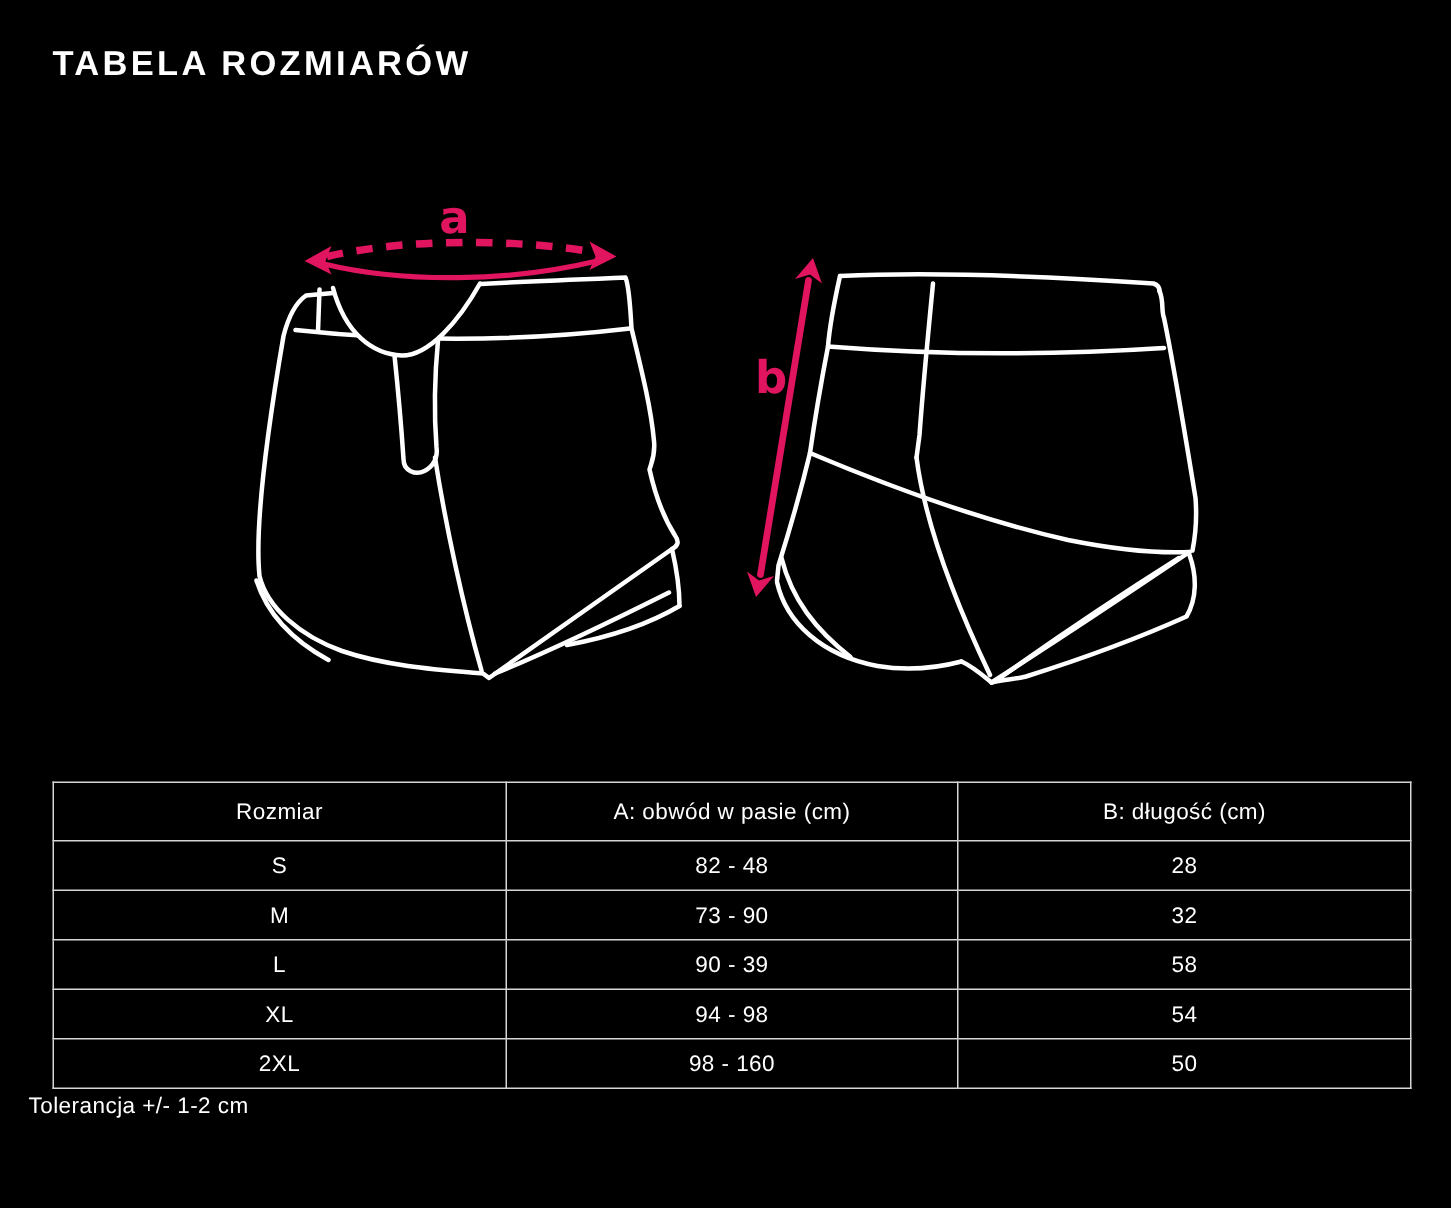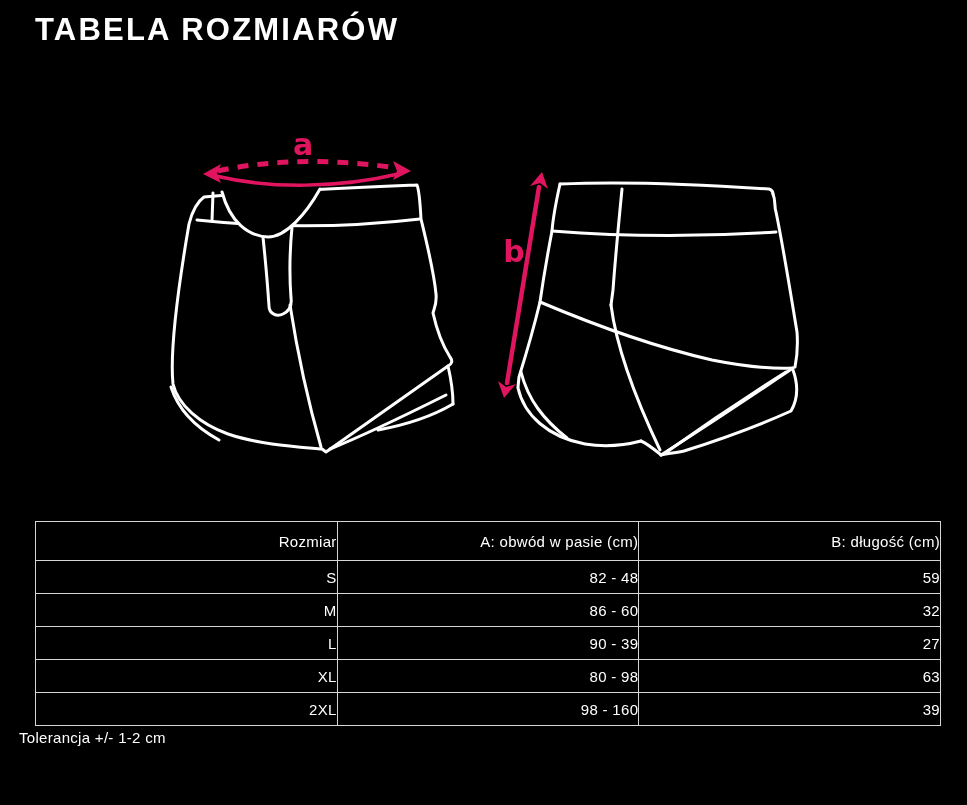--- a/index.html
+++ b/index.html
@@ -12,39 +12,39 @@
   *{margin:0;padding:0;box-sizing:border-box;}
   html,body{width:967px;height:805px;}
   body{
     background:var(--background);
     font-family:"Liberation Sans", sans-serif;
     color:var(--text);
     position:relative;
     overflow:hidden;
   }
   .page-title{
-    position:absolute;left:35px;top:12px;
-    font-size:31px;font-weight:bold;letter-spacing:2.2px;
+    position:absolute;left:35px;top:29px;
+    font-size:23px;font-weight:bold;letter-spacing:2.2px;
     color:var(--text);white-space:nowrap;
   }
   .diagram-svg{position:absolute;left:0;top:90px;width:967px;height:430px;}
   .outline{fill:none;stroke:var(--line-white);stroke-width:3;stroke-linecap:round;stroke-linejoin:round;}
   .occluder{fill:var(--background);stroke:none;}
   .pink-line{fill:none;stroke:var(--accent-pink);stroke-width:3.5;stroke-linecap:round;}
   .pink-dashed{fill:none;stroke:var(--accent-pink);stroke-width:5;stroke-dasharray:11 9;stroke-linecap:butt;}
   .pink-thick{fill:none;stroke:var(--accent-pink);stroke-width:4.5;stroke-linecap:round;}
   .pink-fill{fill:var(--accent-pink);stroke:none;}
   .dim-label{fill:var(--accent-pink);font-family:"DejaVu Sans", sans-serif;font-size:30px;font-weight:bold;text-anchor:middle;}
   table.size-table{
     position:absolute;left:35px;top:521px;width:906px;
     border-collapse:collapse;table-layout:fixed;
   }
   .size-table th,.size-table td{
     border:1px solid var(--table-border);
-    text-align:right;vertical-align:middle;
+    text-align:center;vertical-align:middle;
     font-size:15px;font-weight:400;color:var(--text);
     letter-spacing:0.3px;white-space:nowrap;
   }
   .size-table th{height:39px;}
   .size-table td{height:33px;}
   .tolerance-note{
     position:absolute;left:19px;top:729px;
     font-size:15px;color:var(--text);letter-spacing:0.3px;
   }
 </style>
@@ -112,38 +112,38 @@
     <tr>
       <th>Rozmiar</th>
       <th>A: obwód w pasie (cm)</th>
       <th>B: długość (cm)</th>
     </tr>
   </thead>
   <tbody>
     <tr>
       <td>S</td>
       <td>82 - 48</td>
-      <td>59</td>
+      <td>28</td>
     </tr>
     <tr>
       <td>M</td>
-      <td>86 - 60</td>
+      <td>73 - 90</td>
       <td>32</td>
     </tr>
     <tr>
       <td>L</td>
       <td>90 - 39</td>
-      <td>27</td>
+      <td>58</td>
     </tr>
     <tr>
       <td>XL</td>
-      <td>80 - 98</td>
-      <td>63</td>
+      <td>94 - 98</td>
+      <td>54</td>
     </tr>
     <tr>
       <td>2XL</td>
       <td>98 - 160</td>
-      <td>39</td>
+      <td>50</td>
     </tr>
   </tbody>
 </table>
 
 <div class="tolerance-note">Tolerancja +/- 1-2 cm</div>
 
 </body></html>

